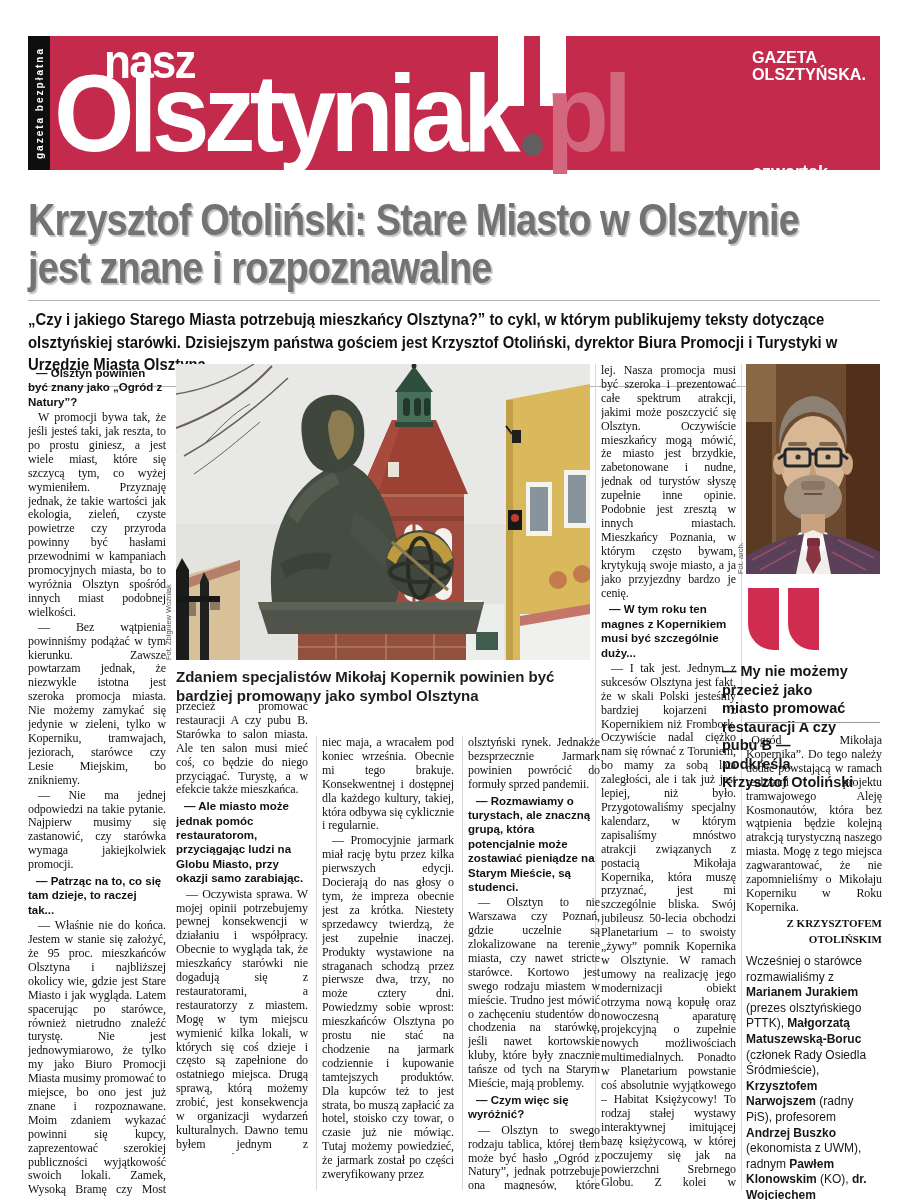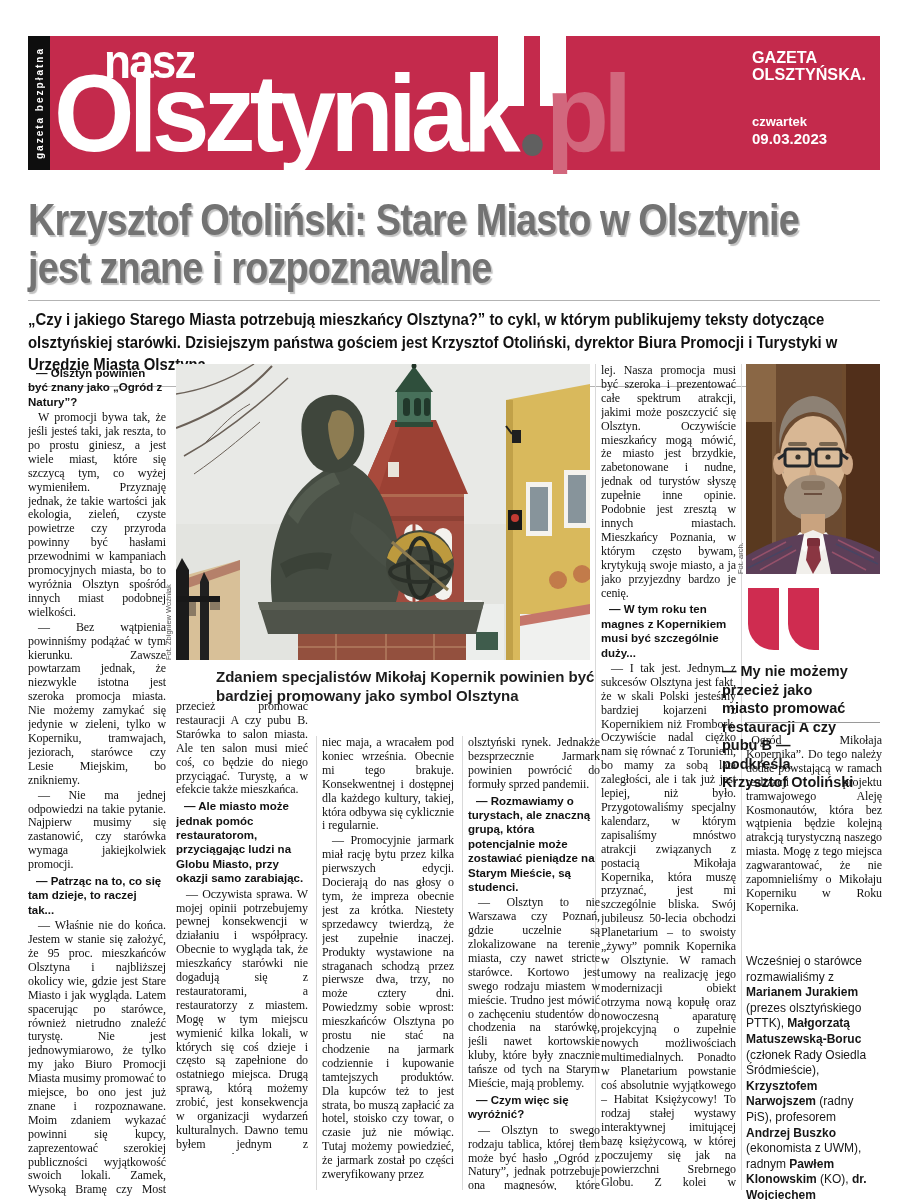--- a/index.html
+++ b/index.html
@@ -19,21 +19,21 @@
     line-height:1; letter-spacing:-2px; transform:scaleX(.92); transform-origin:left top; }
   .logo-main-row { position:absolute; left:26px; top:22px; display:flex; align-items:flex-end;
     transform:scaleX(.94); transform-origin:left top; }
   .logo-main { font-size:110px; font-weight:800; color:#fff; line-height:1; letter-spacing:-6px; }
   .logo-dot { display:inline-block; width:22px; height:22px; border-radius:50%; background:#606060;
     margin:0 3px 12px 8px; }
   .logo-pl { font-size:110px; font-weight:800; color:#d2677d; line-height:1; letter-spacing:-6px; }
   .brand { position:absolute; left:724px; top:13px; color:#fff; font-weight:800; font-size:17px;
     line-height:1.02; letter-spacing:0; transform:scaleX(.95); transform-origin:left top; }
   .mast-date { position:absolute; left:724px; top:78px; color:#fff; font-weight:bold; }
-  .mast-date .wd { font-size:13px; line-height:1.2; }
+  .mast-date .wd { font-size:18px; line-height:1.2;margin-top:48px; }
   .mast-date .dt { font-size:15px; line-height:1.2; }
   
   .headline { position:absolute; left:28px; top:196px; width:852px; color:#737373; }
   .headline .hl-line { white-space:nowrap; font-weight:800; font-size:44px; line-height:1.1;
     letter-spacing:-1px; transform:scaleX(.86); transform-origin:left top; width:116%;
     text-shadow:2px 2px 1px rgba(120,120,120,.45); }
   .lede { position:absolute; left:28px; top:300px; width:852px;
     border-top:1px solid #b3b3b3; border-bottom:1px solid #b3b3b3; padding:8px 0 9px; }
   .lede-inner { font-weight:bold; font-size:16px; line-height:1.42; transform:scaleX(.93);
     transform-origin:left top; width:107.5%; }
@@ -43,21 +43,21 @@
   p.a { font-family:"Liberation Serif", serif; font-size:12px; line-height:1.16;
     letter-spacing:-0.1px; text-align:justify; text-indent:10px; }
   p.q { font-size:11.5px; line-height:1.25; font-weight:bold; text-indent:8px; margin:2px 0; }
   p.noindent { text-indent:0; }
   .colrule { position:absolute; width:1px; background:#d9d9d9; }
   
   .photo-wrap { position:absolute; left:176px; top:364px; width:414px; height:296px; }
   .photo-credit { position:absolute; color:#555; font-size:7.5px;
     writing-mode:vertical-rl; transform:rotate(180deg); white-space:nowrap; }
   .caption { position:absolute; left:176px; top:668px; width:414px; font-weight:bold;
-    font-size:15px; line-height:1.25; color:#1d1d1d;margin-left:40px; }
+    font-size:15px; line-height:1.25; color:#1d1d1d; }
   
   .portrait-wrap { position:absolute; left:746px; top:364px; width:134px; height:210px; }
   .quote-marks { position:absolute; left:748px; top:588px; display:flex; gap:9px; }
   .quote-block { width:31px; height:62px; background:#cf2c50; border-radius:0 0 0 26px; }
   .pull-quote { position:absolute; left:722px; top:662px; width:136px; font-weight:bold;
     font-size:14.5px; line-height:1.28; color:#161616; }
   .pq-divider { position:absolute; left:746px; top:722px; width:134px; height:1px; background:#9a9a9a; }
   .byline { font-family:"Liberation Serif", serif; font-weight:bold; font-size:11px;
     line-height:1.45; text-align:right; letter-spacing:0; }
   .footer-note { position:absolute; left:746px; top:954px; width:136px;
@@ -297,17 +297,21 @@
 
   <div class="quote-marks">
     <div class="quote-block"></div>
     <div class="quote-block"></div>
   </div>
   <div class="pull-quote">— My nie możemy przecież jako miasto promować restauracji A czy pubu B — podkreśla Krzysztof Otoliński</div>
   <div class="pq-divider"></div>
 
   <div class="col" style="left:746px; top:734px; width:136px; height:214px;">
     <p class="a noindent">„Ogród Mikołaja Kopernika”. Do tego należy dodać powstającą w ramach realizacji projektu tramwajowego Aleję Kosmonautów, która bez wątpienia będzie kolejną atrakcją turystyczną naszego miasta. Mogę z tego miejsca zagwarantować, że nie zapomnieliśmy o Mikołaju Koperniku w Roku Kopernika.</p>
+    <div class="byline">
+      <div>Z KRZYSZTOFEM OTOLIŃSKIM</div>
+      <div>ROZMAWIAŁ KAROL GROSZ</div>
+    </div>
   </div>
 
   <div class="footer-note">Wcześniej o starówce rozmawialiśmy z <b>Marianem Jurakiem</b> (prezes olsztyńskiego PTTK), <b>Małgorzatą Matuszewską-Boruc</b> (członek Rady Osiedla Śródmieście), <b>Krzysztofem Narwojszem</b> (radny PiS), profesorem <b>Andrzej Buszko</b> (ekonomista z UWM), radnym <b>Pawłem Klonowskim</b> (KO), <b>dr. Wojciechem Krzysztofem Szalkiewiczem</b> (specjalista ds. marketingu miejsc) i  – wieloletnim prezydentem, teraz radnym.</div>
 
 </div>
 
 </body></html>

